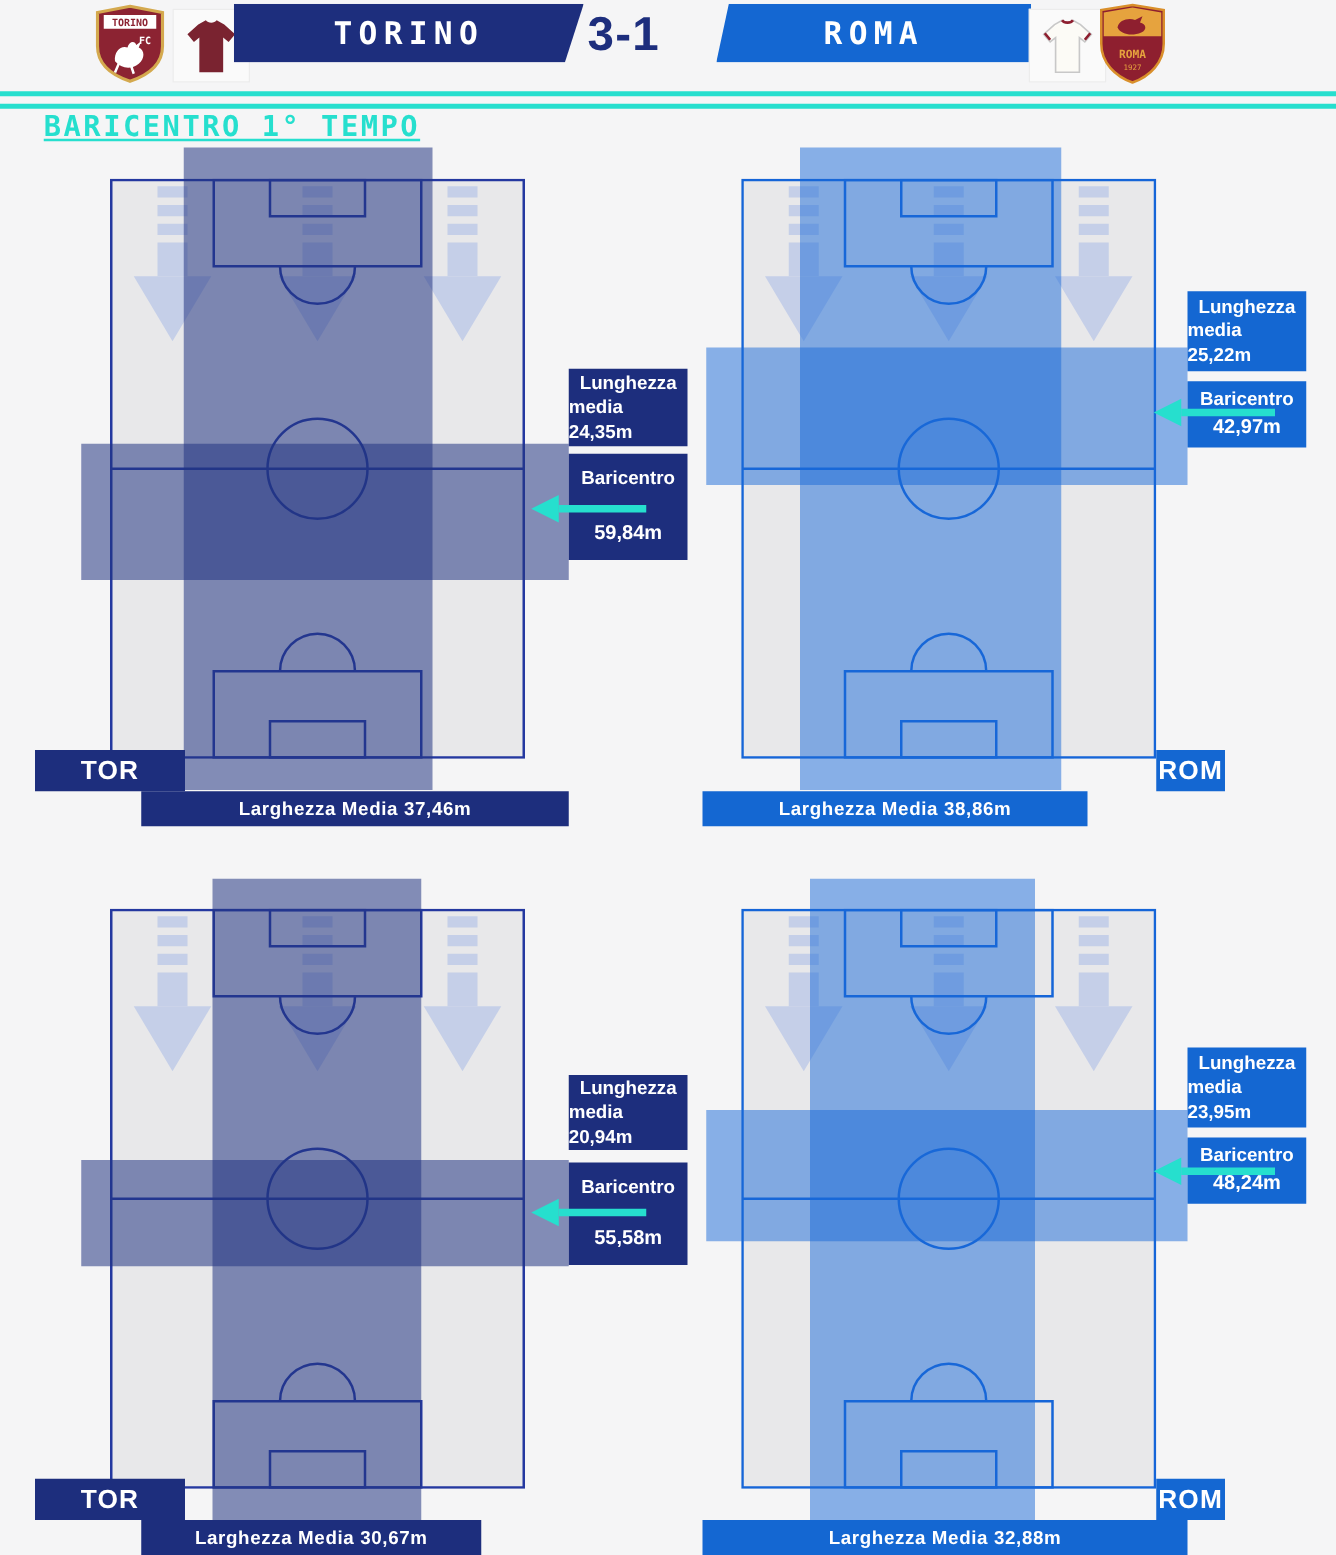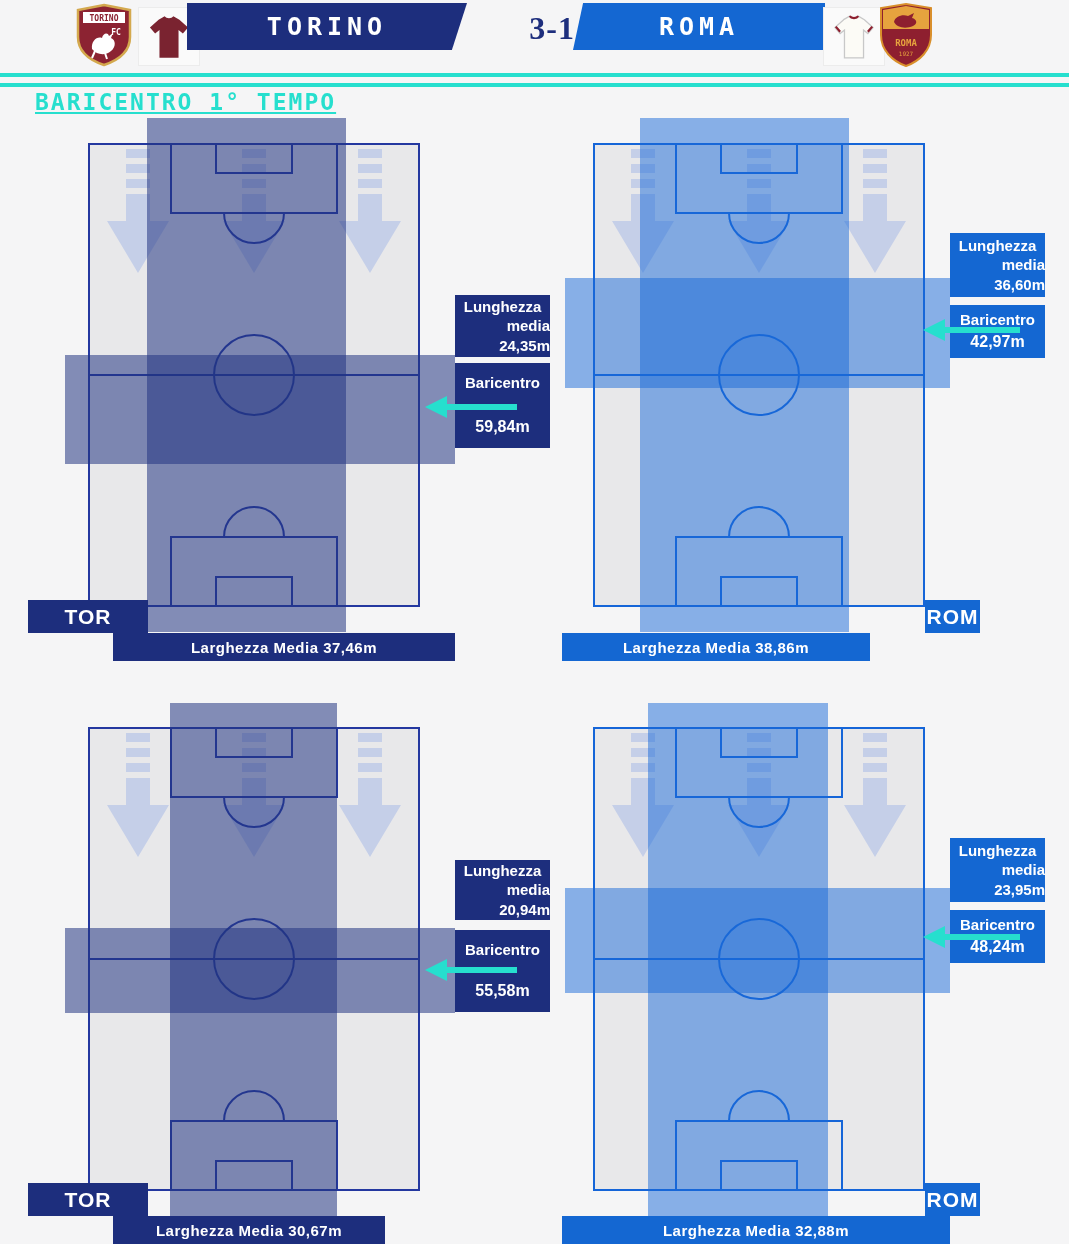--- a/index.html
+++ b/index.html
@@ -20,40 +20,40 @@
   .abs{position:absolute;}
 
   
   .banner{position:absolute;top:3px;height:47px;display:flex;align-items:center;justify-content:center;}
   .banner-tor{left:187px;width:280px;background:var(--navy);
     clip-path:polygon(0 0,100% 0,94.6% 100%,0 100%);}
   .banner-rom{left:573px;width:252px;background:var(--roma);
     clip-path:polygon(4% 0,100% 0,100% 100%,0 100%);}
   .team-name{color:#fff;font-family:"DejaVu Sans Mono",monospace;font-weight:bold;
     font-size:25px;letter-spacing:5px;}
-  .score{left:470px;top:6px;width:105px;height:44px;text-align:right;line-height:44px;
-    color:var(--navy);font-family:Liberation Serif, serif;font-weight:bold;font-size:32px;letter-spacing:1px;}
+  .score{left:470px;top:6px;width:105px;height:44px;text-align:left;line-height:44px;
+    color:var(--navy);font-family:Liberation Sans, sans-serif;font-weight:bold;font-size:38px;letter-spacing:1px;}
   .shirt-tile{position:absolute;top:7px;width:62px;height:59px;background:#fafafa;border:1px solid #ececec;
     display:flex;align-items:center;justify-content:center;}
   .divider{left:0;top:73px;width:1069px;height:14px;
     border-top:4px solid var(--cyan);border-bottom:4px solid var(--cyan);}
 
   .section-title{color:var(--cyan);font-family:"DejaVu Sans Mono",monospace;font-weight:bold;
     font-size:23px;letter-spacing:2px;white-space:nowrap;text-decoration:underline;}
 
   
   .pitch{background:var(--pitch);}
   .pitch svg{display:block;}
   .band{position:absolute;}
   .band-tor{background:var(--band-tor);}
   .band-rom{background:var(--band-rom);}
 
   
   .stat-box{position:absolute;color:#fff;font-weight:bold;font-size:15px;line-height:1.3;
-    display:flex;flex-direction:column;align-items:center;justify-content:center;text-align:right;}
+    display:flex;flex-direction:column;align-items:center;justify-content:center;text-align:left;}
   .stat-box.tor{background:var(--navy);}
   .stat-box.rom{background:var(--roma);}
   .stat-value{font-size:16px;}
   .bar{position:absolute;height:28px;color:#fff;font-weight:bold;font-size:15px;
     display:flex;align-items:center;justify-content:center;letter-spacing:.5px;}
   .bar.tor{background:var(--navy);}
   .bar.rom{background:var(--roma);}
   .abbr-box{position:absolute;height:33px;color:#fff;font-weight:bold;font-size:21px;letter-spacing:1px;
     display:flex;align-items:center;justify-content:center;}
   .abbr-box.tor{background:var(--navy);}
@@ -208,21 +208,21 @@
         <path d="M136,394 a30,30 0 0,1 60,0"></path>
       </g>
     </svg>
   </div>
   <div class="band band-rom" style="left:640px;top:118px;width:209px;height:514px;"></div>
   <div class="band band-rom" style="left:565px;top:278px;width:385px;height:110px;"></div>
   <div class="abbr-box rom" style="left:925px;top:600px;width:55px;">ROM</div>
   <div class="bar rom" style="left:562px;top:633px;width:308px;">Larghezza Media 38,86m</div>
   <div class="stat-box rom" style="left:950px;top:233px;width:95px;height:64px;">
     <span>Lunghezza</span>
-    <span>media 36,60m</span>
+    <span>media 25,22m</span>
   </div>
   <div class="stat-box rom" style="left:950px;top:305px;width:95px;height:53px;justify-content:space-between;padding:5px 0;">
     <span>Baricentro</span>
     <span class="stat-value">42,97m</span>
   </div>
   <div class="c-shaft" style="left:945px;top:327px;width:75px;"></div>
   <div class="c-head" style="left:923px;top:319px;"></div>
 
 
   <div class="abs pitch" style="left:88px;top:727px;width:332px;height:464px;">

